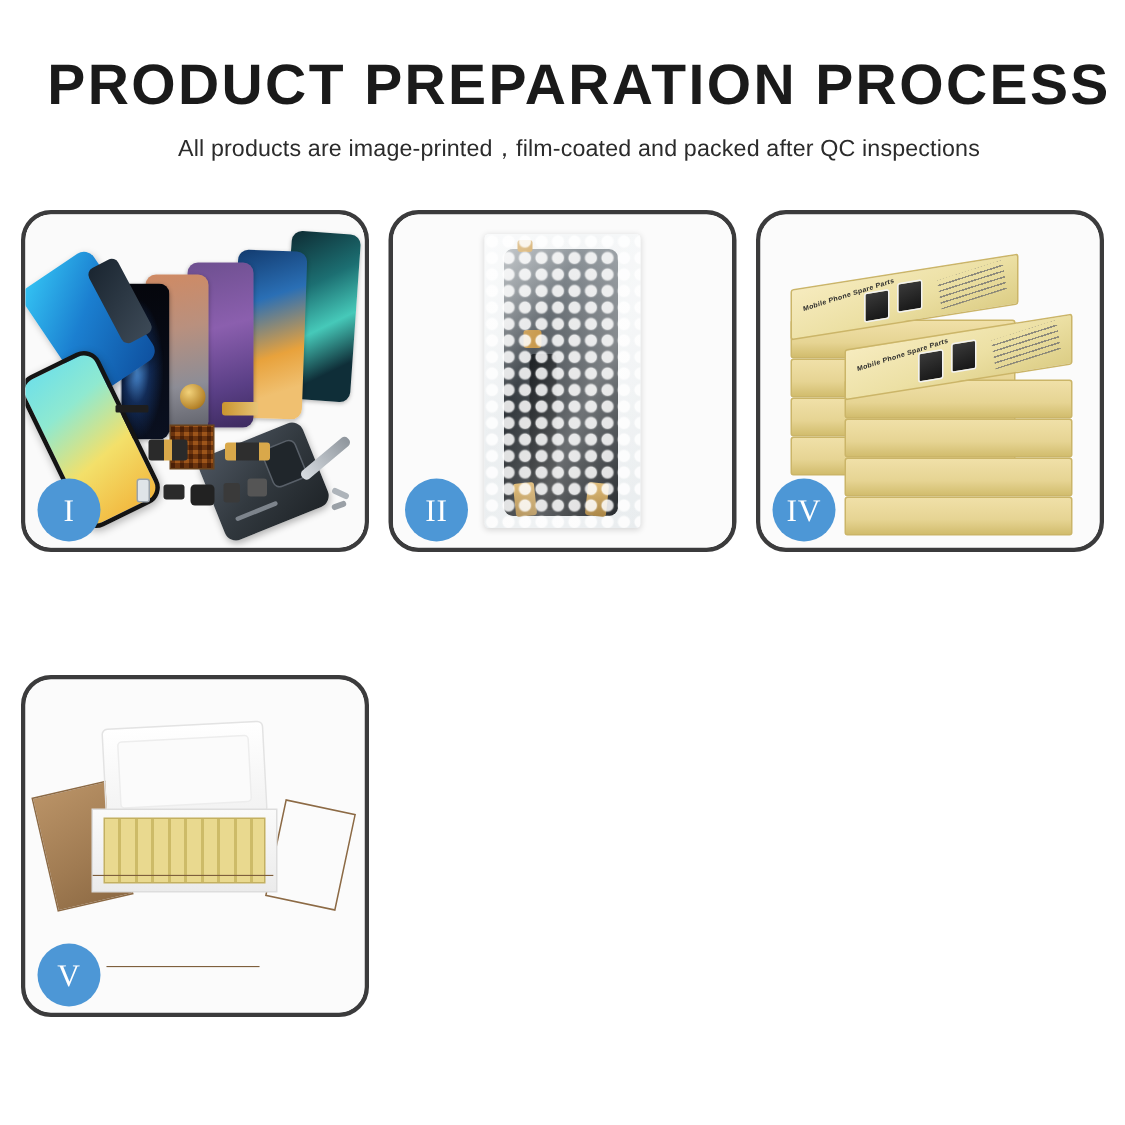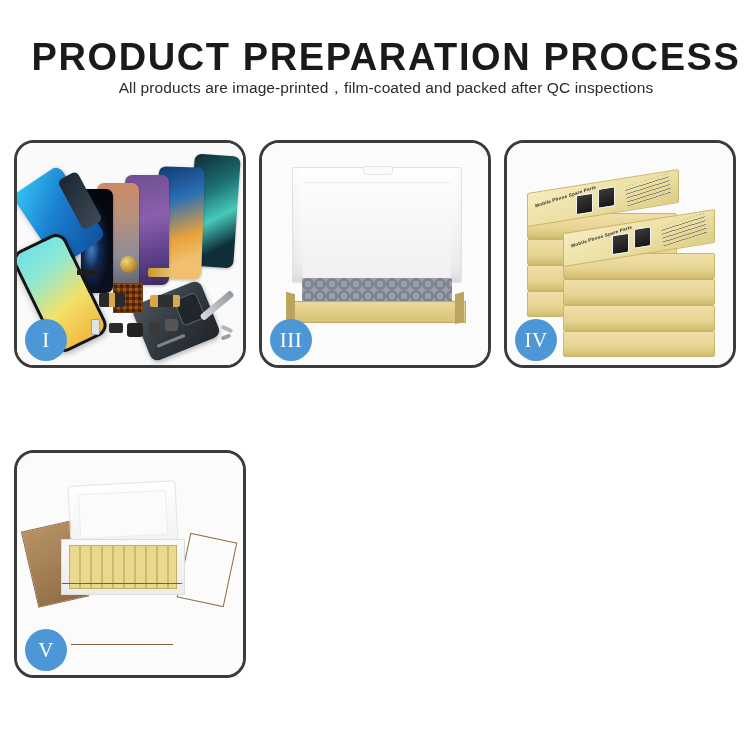--- a/index.html
+++ b/index.html
@@ -27,20 +27,21 @@
     font-family: "Liberation Sans", sans-serif;
     font-size: 38px;
     font-weight: 700;
     letter-spacing: 1.6px;
     color: #1a1a1a;
     line-height: 1.05;
     white-space: nowrap;
   }
 
   .subtitle {
+    margin-top: 11px;
     font-family: "Liberation Sans", sans-serif;
     font-size: 15.5px;
     font-weight: 400;
     color: #2b2b2b;
     letter-spacing: 0.1px;
     white-space: nowrap;
   }
 
   
   .grid {
@@ -424,32 +425,36 @@
         <div class="part-s3"></div>
         <div class="part-s4"></div>
         <div class="part-s5"></div>
         <div class="screw-a"></div>
         <div class="screw-b"></div>
         <div class="tool"></div>
       </div>
       <div class="badge">I</div>
     </div>
 
-
     <div class="panel">
       <div class="panel-inner">
-        <div class="box3-base"></div>
-        <div class="box3-lid"></div>
-        <div class="box3-foam"></div>
-        <div class="box3-front"></div>
-        <div class="box3-foot-l"></div>
-        <div class="box3-foot-r"></div>
+        <div class="bubble-pack">
+          <div class="inner-screen"></div>
+          <div class="cable"></div>
+          <div class="gold-top"></div>
+          <div class="gold-a"></div>
+          <div class="gold-b"></div>
+          <div class="gold-c"></div>
+          <div class="bubbles"></div>
+          <div class="sheen"></div>
+        </div>
       </div>
-      <div class="badge">III</div>
+      <div class="badge">II</div>
     </div>
+
 
     <div class="panel">
       <div class="panel-inner">
         <div class="stack">
 
           <div class="sbox" style="left:4px; top:48px;"></div>
           <div class="sbox" style="left:4px; top:74px;"></div>
           <div class="sbox" style="left:4px; top:100px;"></div>
           <div class="sbox" style="left:4px; top:126px;"></div>
 

